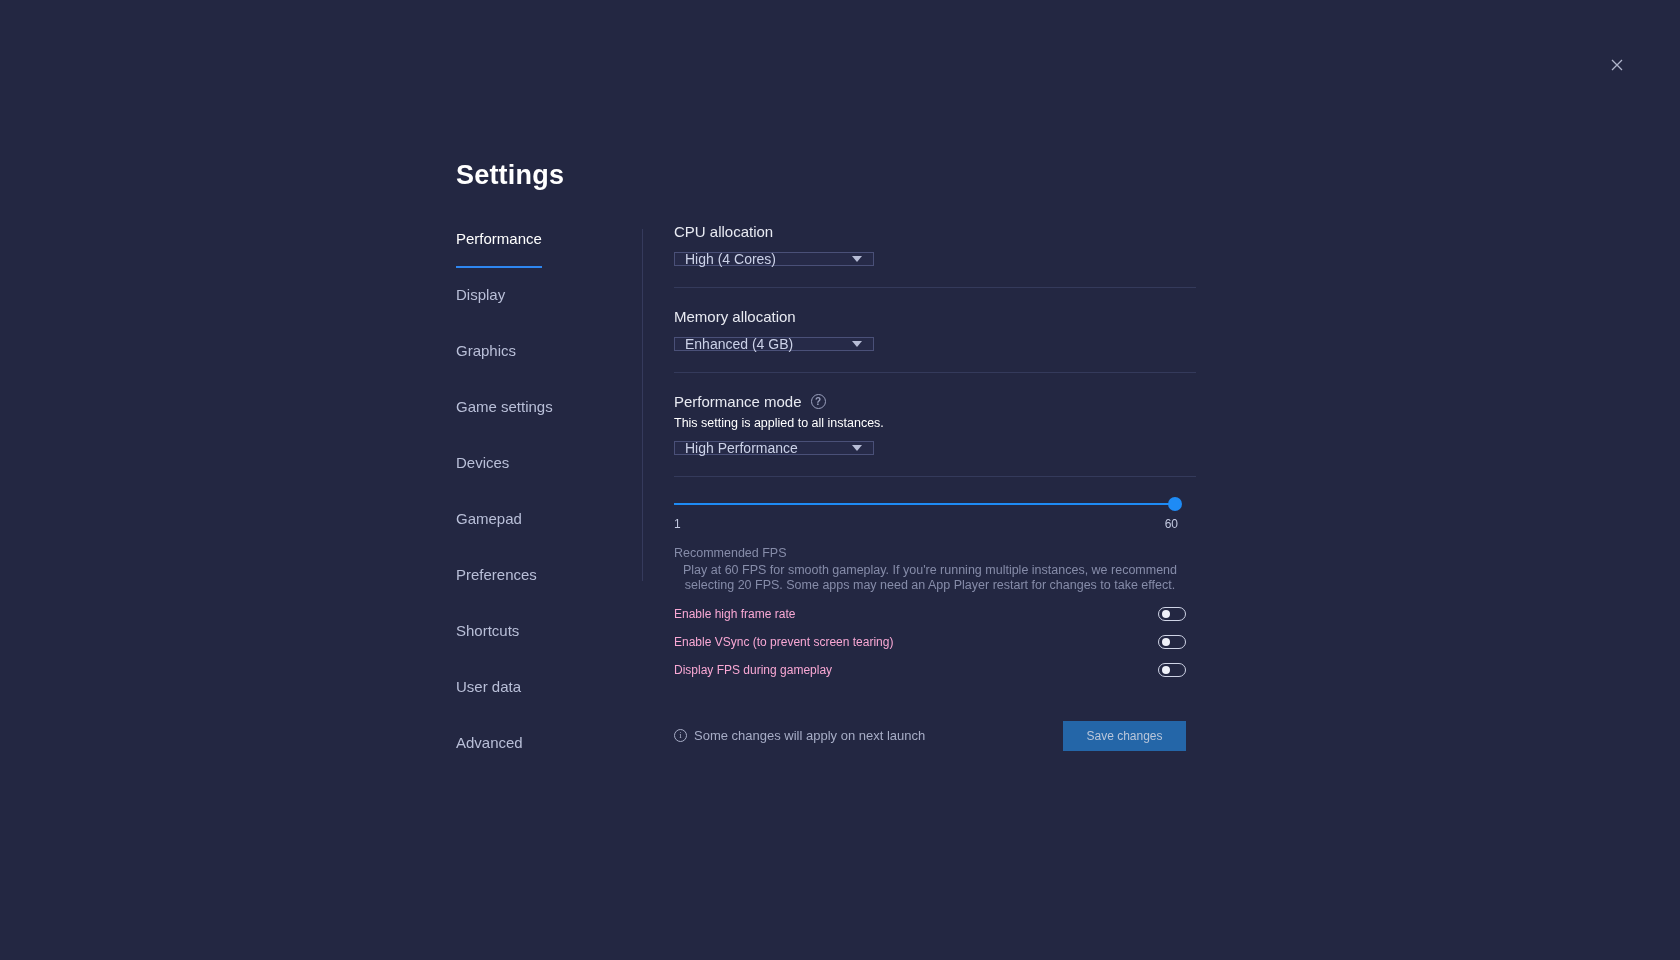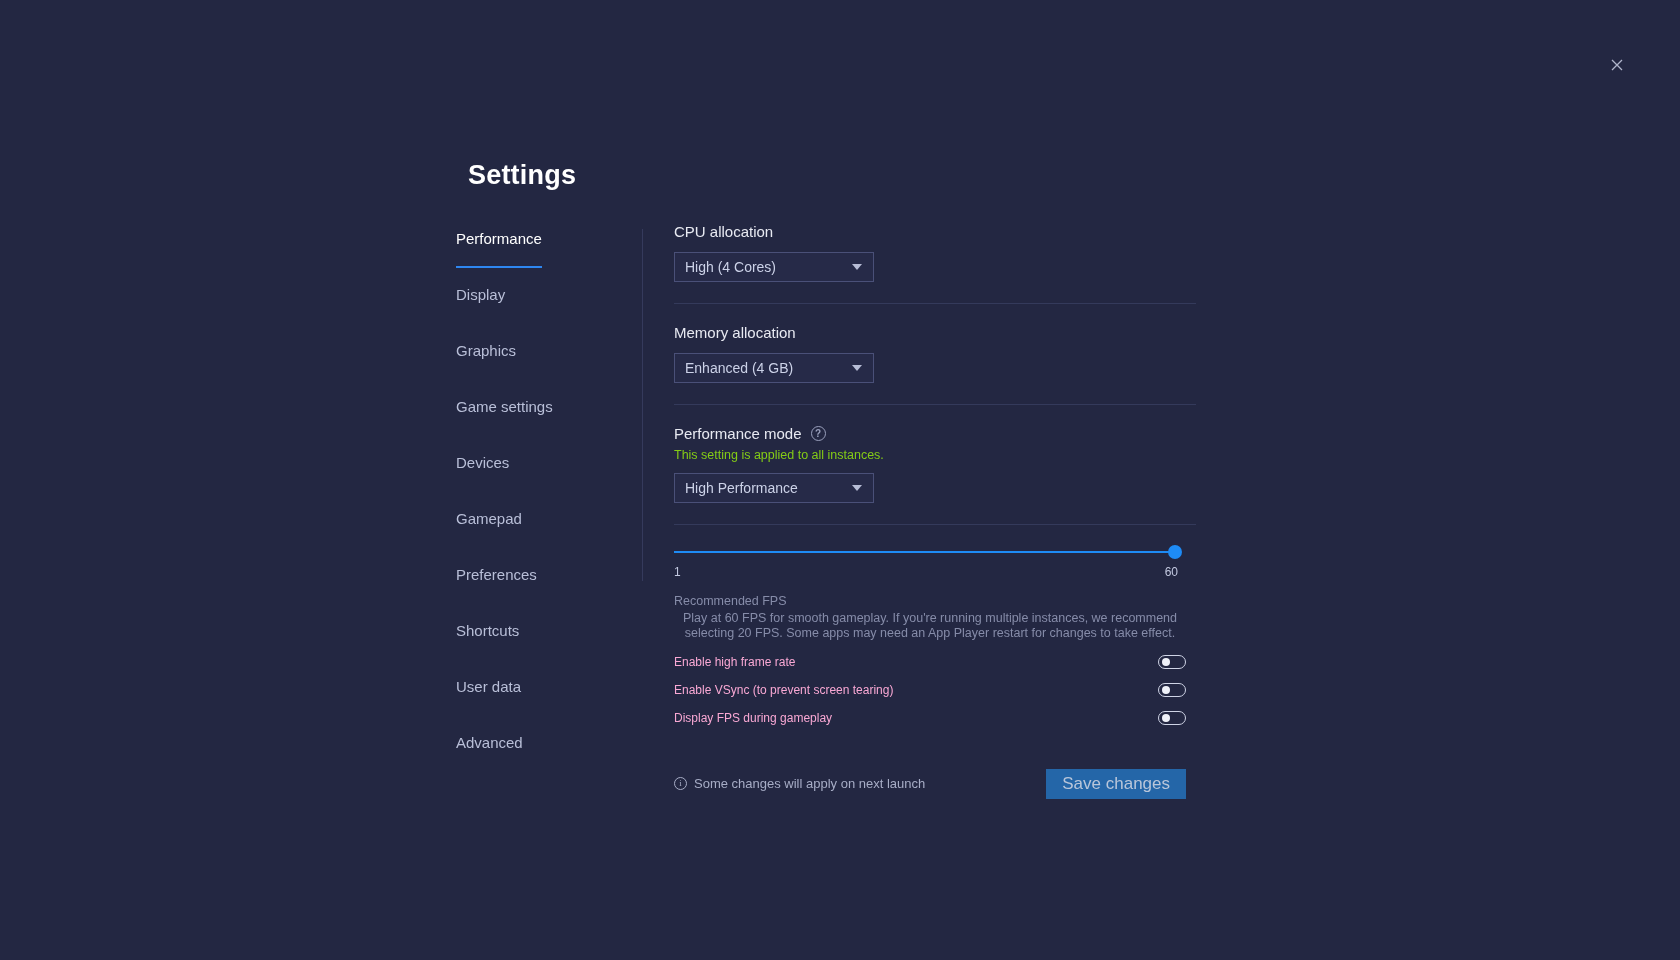--- a/index.html
+++ b/index.html
@@ -39,21 +39,21 @@
     left: 456px;
     top: 160px;
     width: 780px;
   }
 
   .page-title {
     font-size: 27px;
     font-weight: bold;
     letter-spacing: .2px;
     color: #ffffff;
-    margin-left: 12px;
+    margin-left: 0px;
     margin-bottom: 28px;
   }
 
   .body-row { display: flex; align-items: flex-start; }
 
   
   .sidebar {
     width: 186px;
     flex: 0 0 186px;
     padding-top: 12px;
@@ -95,42 +95,42 @@
   .field-label {
     font-size: 15px;
     color: #e8eaf2;
     margin-bottom: 12px;
     display: flex;
     align-items: center;
     gap: 9px;
   }
   .field-sub {
     font-size: 12.5px;
-    color: #84cc16;
+    color: #ffffff;
     margin-top: -6px;
     margin-bottom: 11px;
   }
 
   .help-icon {
     width: 15px;
     height: 15px;
     border: 1px solid #9aa0bd;
     border-radius: 50%;
     display: inline-flex;
     align-items: center;
     justify-content: center;
     font-size: 10px;
     line-height: 1;
     color: #9aa0bd;
     font-weight: bold;
   }
 
   .select {
     width: 200px;
-    height: 30px;
+    height: 14px;
     border: 1px solid #4a5078;
     background: #262a48;
     display: flex;
     align-items: center;
     padding: 0 9px 0 10px;
     font-size: 14px;
     color: #ccd2e8;
     cursor: pointer;
     justify-content: space-between;
   }
@@ -262,21 +262,21 @@
     justify-content: center;
     font-size: 9px;
     line-height: 1;
     color: #a7adc6;
     font-family: "Liberation Serif", serif;
   }
   .save-btn {
     background: #2466a8;
     color: #b9c6da;
     border: none;
-    font-size: 17px;
+    font-size: 12px;
     font-family: "Liberation Sans", sans-serif;
     padding: 0 16px;
     height: 30px;
     min-width: 123px;
     cursor: pointer;
   }
 </style>
 </head>
 <body>
 

